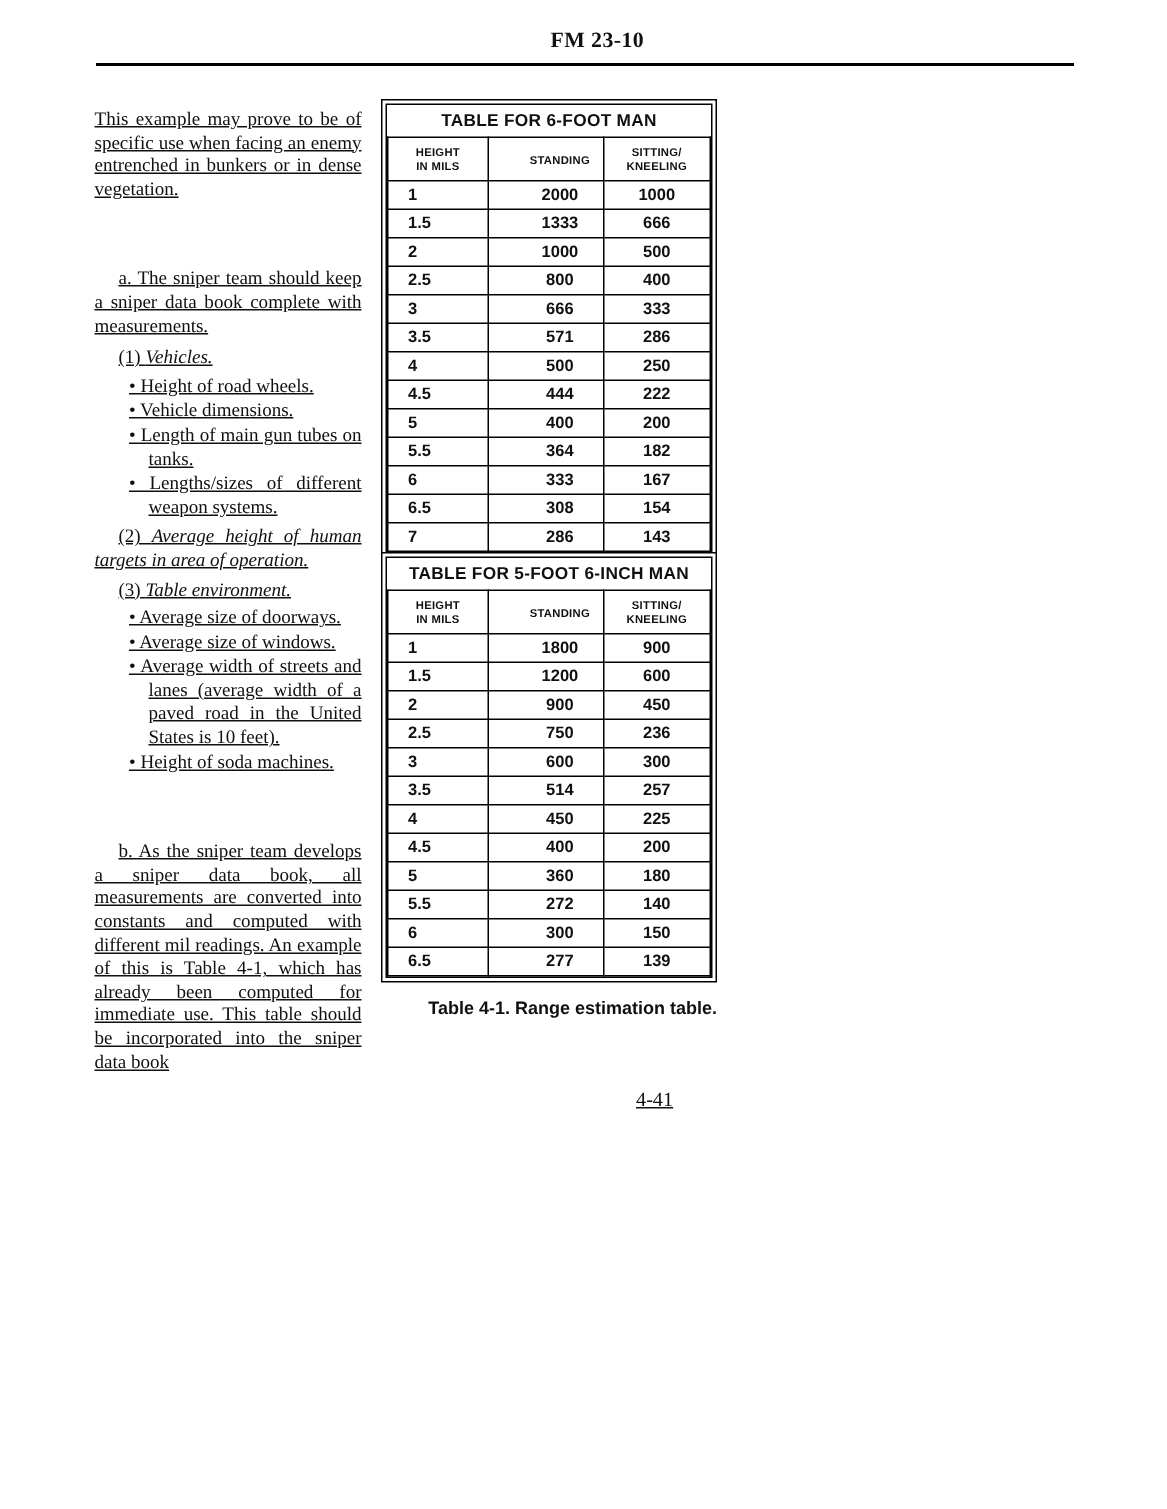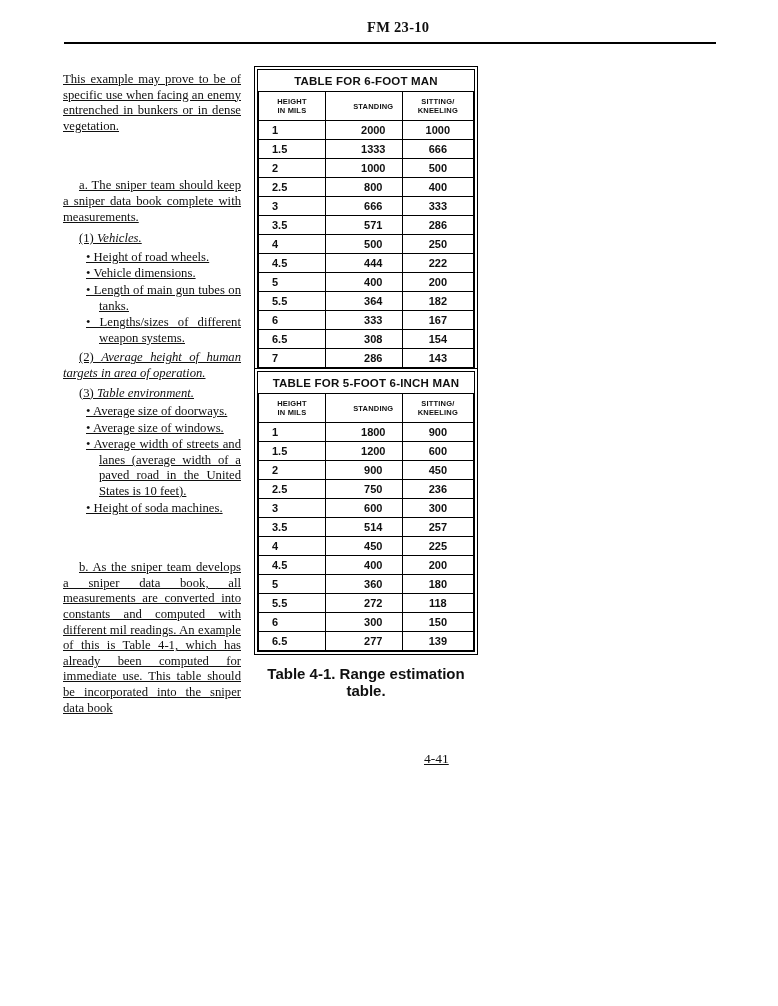--- a/index.html
+++ b/index.html
@@ -48,26 +48,26 @@
     letter-spacing:0.2px; line-height:9px;
   }
   .rtable-box th:nth-child(1), .rtable-box td:nth-child(1) { width:60px; }
   .rtable-box th:nth-child(2), .rtable-box td:nth-child(2) { width:69px;padding-left:19px; }
   .rtable-box td {
     font-size:11px; font-weight:bold; height:19px;
     text-align:center; vertical-align:middle;
   }
   .rtable-box td:first-child { text-align:left; padding-left:13px; }
   .caption {
-    margin-top:10px; text-align:center;
-    font-weight:bold; font-size:15px;
+    margin-top:10px; text-align:right;
+    font-weight:bold; font-size:12px;
     font-family:"Liberation Sans", sans-serif;
   }
   .page-num {
-    position:absolute; top:751px; left:424px;
+    position:absolute; top:725px; left:424px;
     font-size:13.5px;
     text-decoration:underline;
   }
 </style>
 </head>
 <body>
 
 <div class="page">
   <div class="fm-header">FM 23-10</div>
   <div class="top-rule"></div>
@@ -225,21 +225,21 @@
               <td>200</td>
             </tr>
             <tr>
               <td>5</td>
               <td>360</td>
               <td>180</td>
             </tr>
             <tr>
               <td>5.5</td>
               <td>272</td>
-              <td>118</td>
+              <td>140</td>
             </tr>
             <tr>
               <td>6</td>
               <td>300</td>
               <td>150</td>
             </tr>
             <tr>
               <td>6.5</td>
               <td>277</td>
               <td>139</td>

